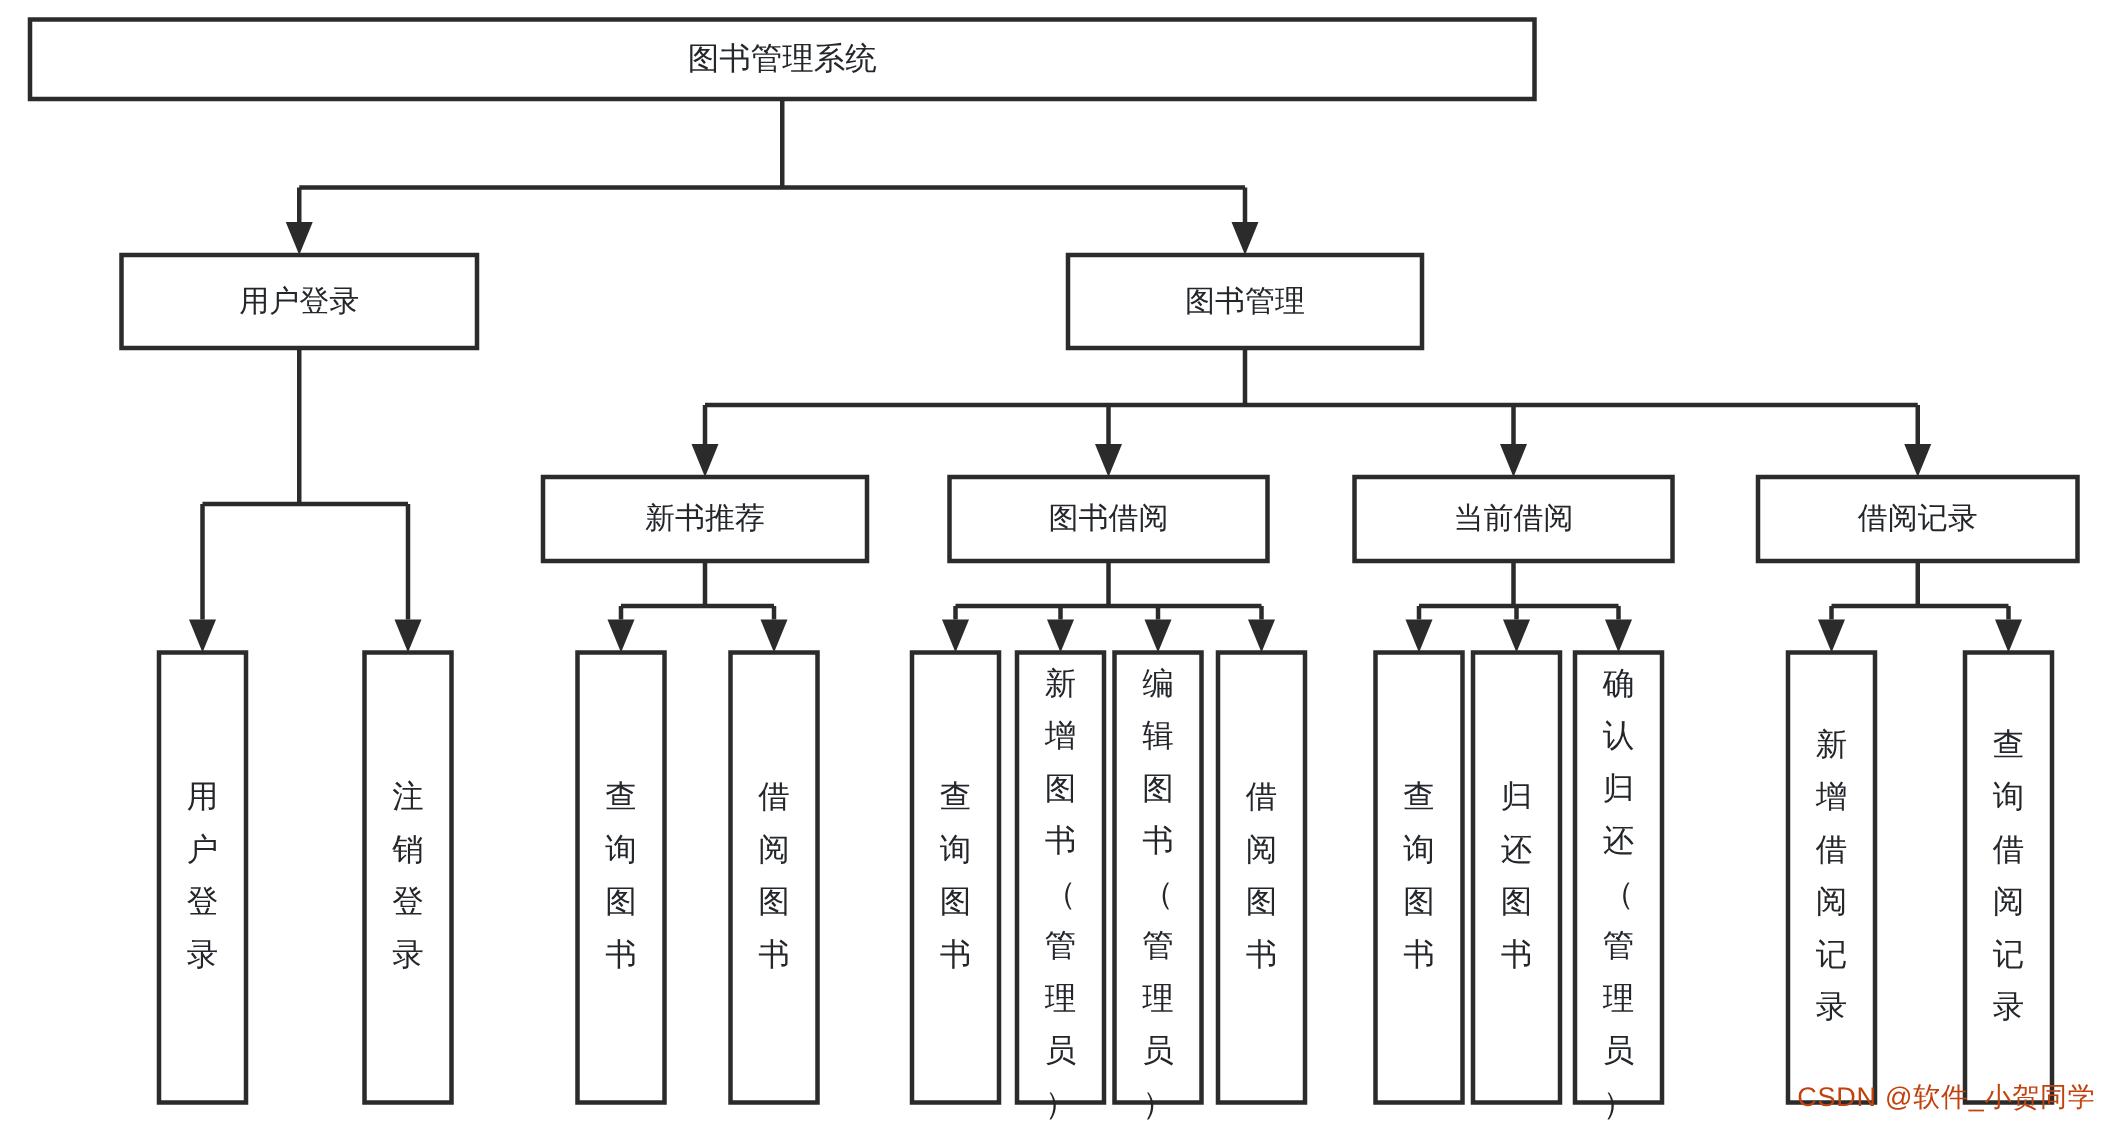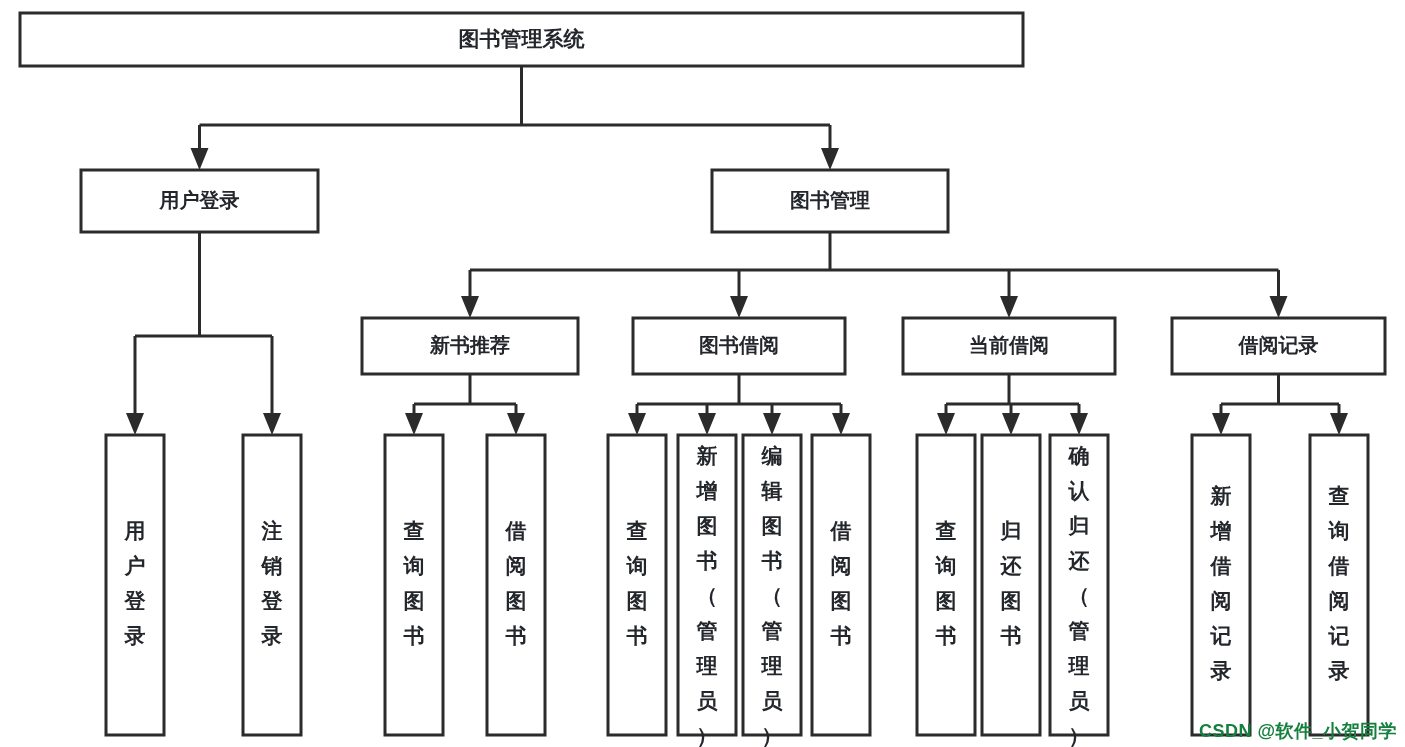--- a/index.html
+++ b/index.html
@@ -11,21 +11,20 @@
     width: 1405px;
     height: 747px;
     font-family: "Liberation Sans", "DejaVu Sans", sans-serif;
     overflow: hidden;
     position: relative;
   }
   #diagram-root {
     position: relative;
     width: 1405px;
     height: 747px;
-    font-weight: bold;
   }
   svg#org-chart {
     position: absolute;
     left: 0;
     top: 0;
     width: 1405px;
     height: 747px;
     display: block;
   }
   .node-box {
@@ -56,21 +55,21 @@
   .arrow-head {
     fill: #2b2b2b;
     stroke: none;
   }
   .watermark-text {
     position: absolute;
     right: 8px;
     bottom: 4px;
     font-family: "Liberation Sans", "DejaVu Sans", sans-serif;
     font-size: 18px;
-    color: #15803d;
+    color: #c2410c;
     white-space: nowrap;
     letter-spacing: 0.5px;
   }
 </style>
 </head>
 <body>
 
 <div id="diagram-root">
   <svg id="org-chart" viewBox="0 0 1405 747">
     <g id="connector-layer">

